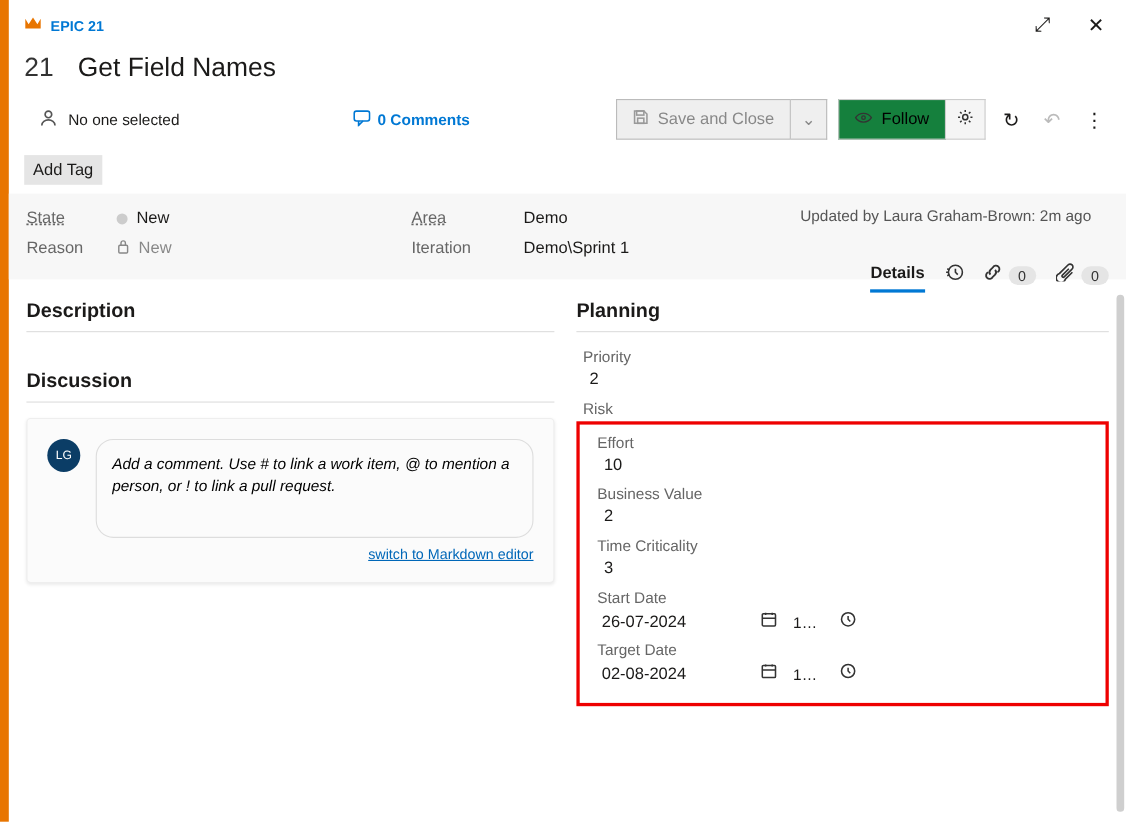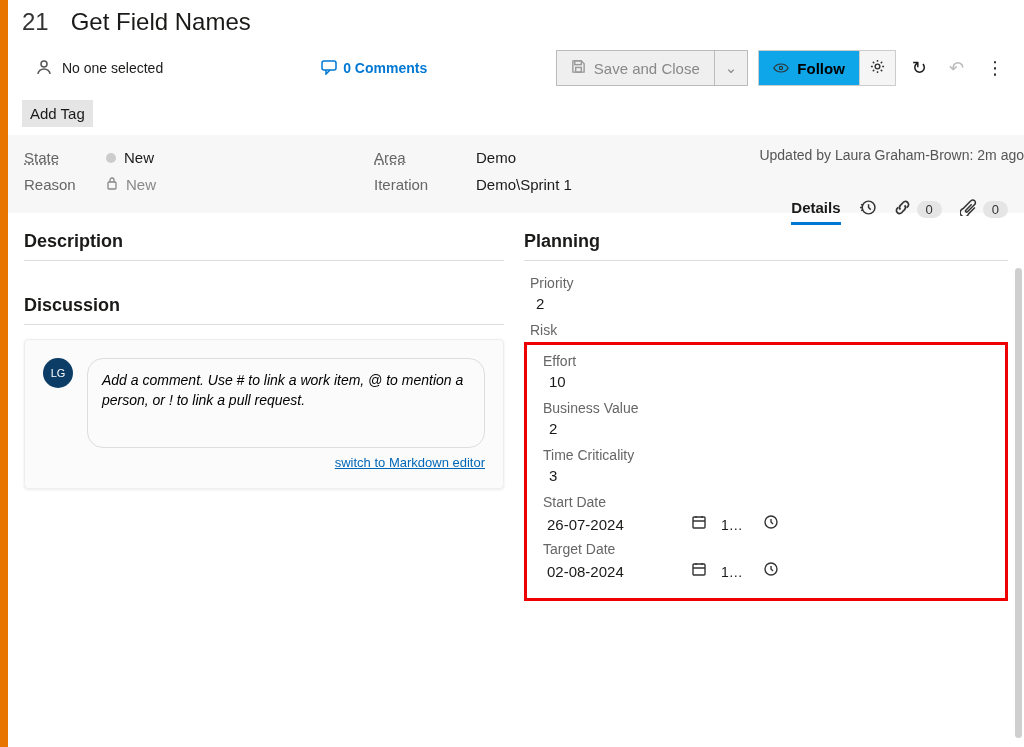--- a/index.html
+++ b/index.html
@@ -14,40 +14,40 @@
   .title-row { padding:8px 14px 14px 14px; display:flex; align-items:flex-start; gap:22px; }
   .title-row .id { font-size:24px; font-weight:400; color:#333; }
   .title-row .t  { font-size:24px; font-weight:400; }
 
   .toolbar { display:flex; align-items:center; padding:0 14px 14px 28px; gap:18px; }
   .assignee { display:flex; align-items:center; gap:10px; color:#1b1a19; }
   .person-ic { font-size:15px; color:#555; }
   .t-link { color:#0078d4; font-weight:600; display:flex; align-items:center; gap:6px; margin-left:140px;}
   .btn { display:flex; align-items:center; gap:8px; padding:8px 14px; border:1px solid #bbb; background:#efefef; font-size:15px; cursor:pointer; }
   .btn.disabled { color:#888; background:#efefef; }
-  .btn.follow { background:#0ea5e9; border:1px solid #ccc; color:#000; font-weight:700; }
+  .btn.follow { background:#15803d; border:1px solid #ccc; color:#000; font-weight:400; }
   .btn.square { padding:8px 10px; background:#f5f5f5; border:1px solid #ccc; }
   .toolbar .right { margin-left:auto; display:flex; align-items:center; gap:10px; }
   .ghost-ic { font-size:18px; padding:6px; cursor:pointer; }
 
   .addtag { display:inline-block; background:#e5e5e5; padding:5px 8px; margin-left:14px; font-size:15px; }
 
   .state-band { background:#f7f7f7; margin-top:8px; padding:14px 16px 10px 16px; display:flex; gap:50px; position:relative; }
   .col1 { width:300px; }
   .col2 { flex:1; }
   .lbl { color:#666; font-size:15px; }
   .udot { display:inline-block; width:10px;height:10px;border-radius:50%;background:#ccc; margin:0 8px 0 22px; vertical-align:middle; }
   .lock { color:#888; margin:0 8px 0 22px; }
   .val { color:#1b1a19; font-size:15px; }
   .row-sm { display:flex; align-items:center; margin-bottom:10px; }
   .row-sm .lbl{ width:60px; }
   .row-sm2 { display:flex; align-items:center; margin-bottom:10px; }
   .row-sm2 .lbl{ width:80px; }
   .row-sm2 .val{ margin-left:22px; }
-  .updated { position:absolute; right:0; top:12px; color:#555; font-size:14px;margin-left:12px; }
+  .updated { position:absolute; right:32px; top:12px; color:#555; font-size:14px;margin-left:12px; }
 
   .tabs { display:flex; align-items:center; gap:18px; padding:10px 16px 0 16px; position:absolute; right:0; top:48px; }
   .tab { font-weight:700; font-size:15px; padding:6px 0; }
   .tab.active { border-bottom:3px solid #0078d4; }
   .pill { background:#e5e5e5; border-radius:10px; padding:1px 9px; font-size:13px; color:#333; }
   .tab-ic { font-size:16px; }
 
   .body { display:flex; gap:20px; padding:18px 16px; position:relative; }
   .leftcol { width:480px; }
   .rightcol { flex:1; position:relative; }
@@ -73,20 +73,32 @@
   .trunc { width:28px; overflow:hidden; white-space:nowrap; }
 
   .scrollbar { position:absolute; right:2px; top:268px; width:7px; height:470px; background:#cfcfcf; border-radius:4px; }
 </style>
 </head>
 <body>
 
 <div class="left-bar"></div>
 <div class="content">
 
+  <div class="topline">
+    <span class="crown">
+      <svg width="16" height="14" viewBox="0 0 16 14">
+          <path fill="#e87500" d="M1 3 L4 8 L8 2 L12 8 L15 3 L15 12 L1 12 Z"></path>
+        </svg>
+    </span>
+    <span class="epic-link">EPIC 21</span>
+    <div class="win-icons">
+      <span class="ghost-ic">⤢</span>
+      <span class="ghost-ic">✕</span>
+    </div>
+  </div>
 
   <div class="title-row">
     <span class="id">21</span>
     <span class="t">Get Field Names</span>
   </div>
 
   <div class="toolbar">
     <div class="assignee">
       <span class="person-ic">
         <svg width="16" height="16" viewBox="0 0 16 16" fill="none" stroke="#555" stroke-width="1.5">

